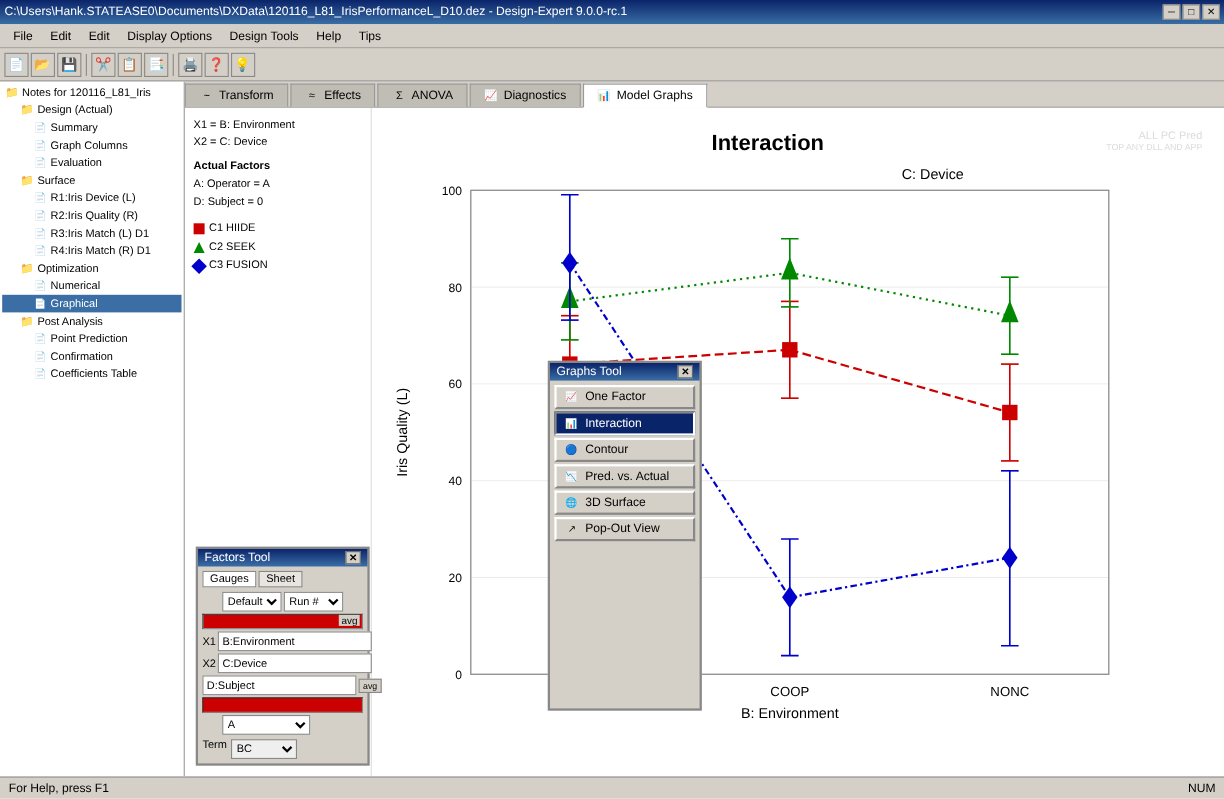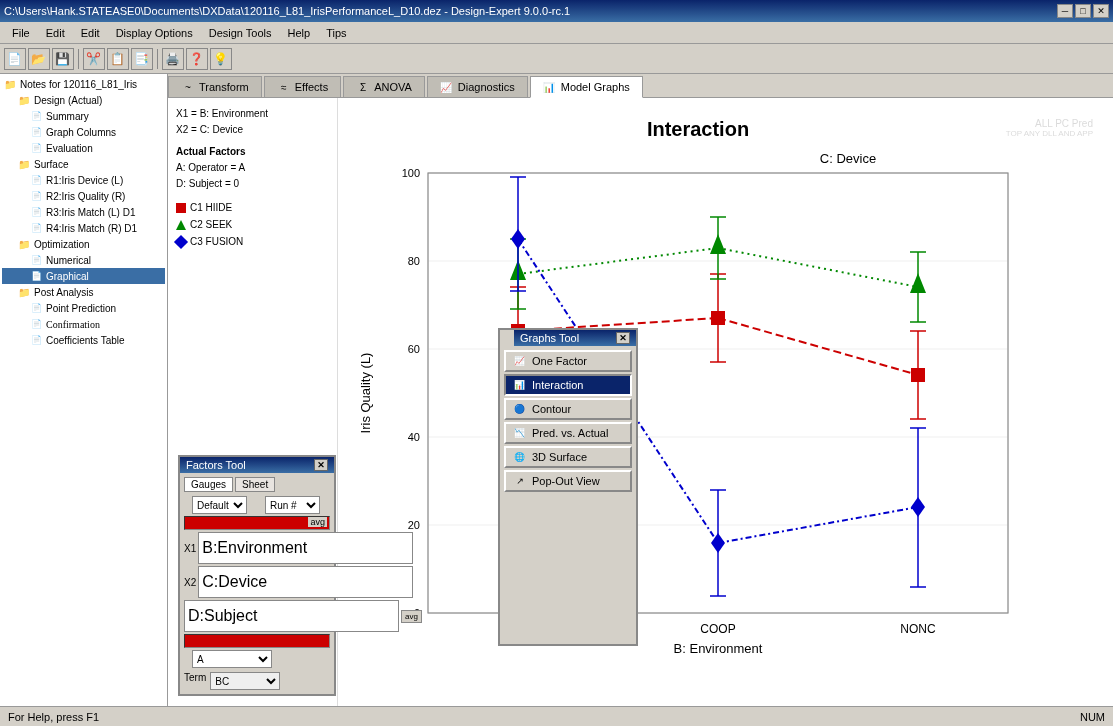--- a/index.html
+++ b/index.html
@@ -56,32 +56,32 @@
     
     .status-bar { height: 20px; background: #d4d0c8; border-top: 1px solid #999; display: flex; align-items: center; padding: 0 8px; font-size: 11px; justify-content: space-between; }
     
     
     .factors-tool { position: absolute; bottom: 30px; left: 10px; width: 158px; background: #d4d0c8; border: 2px solid #888; }
     .factors-tool-title { background: linear-gradient(to bottom, #0a246a, #3a6ea5); color: white; padding: 2px 6px; font-size: 11px; display: flex; align-items: center; justify-content: space-between; }
     .factors-tool-content { padding: 4px; }
     .ft-tabs { display: flex; gap: 2px; margin-bottom: 4px; }
     .ft-tab { padding: 1px 6px; border: 1px solid #888; background: #e8e4e0; font-size: 10px; cursor: pointer; }
     .ft-tab.active { background: white; }
-    .ft-row { display: flex; align-items: flex-start; gap: 18px; margin: 2px 8px; }
+    .ft-row { display: flex; align-items: flex-start; gap: 2px; margin: 2px 18px; }
     .ft-select { font-size: 10px; height: 18px; border: 1px solid #888; background: white; }
     .ft-field-row { display: flex; align-items: center; gap: 2px; margin: 2px 0; }
-    .ft-field { font-size: 16px; padding: 15px 3px; border: 1px solid #888; background: white; flex: 1; height: 18px; }
+    .ft-field { font-size: 10px; padding: 1px 3px; border: 1px solid #888; background: white; flex: 1; height: 18px; }
     .ft-avg-btn { font-size: 8px; padding: 1px 3px; border: 1px solid #888; background: #d4d0c8; cursor: pointer; }
     .term-row { display: flex; gap: 4px; margin-top: 4px; }
     .term-label { font-size: 10px; }
     .term-select { font-size: 10px; height: 18px; border: 1px solid #888; }
     
     
     .graphs-tool { position: absolute; left: 265px; bottom: 60px; width: 140px; background: #d4d0c8; border: 2px solid #888; z-index: 10; }
-    .graphs-tool-title { background: linear-gradient(to bottom, #0a246a, #3a6ea5); color: white; padding: 2px 6px; font-size: 11px; display: flex; align-items: flex-start; justify-content: space-between; margin-left: 14px; }
+    .graphs-tool-title { background: linear-gradient(to bottom, #0a246a, #3a6ea5); color: white; padding: 2px 6px; font-size: 11px; display: flex; align-items: flex-start; justify-content: space-between; }
     .graphs-tool-content { padding: 4px; display: flex; flex-direction: column; gap: 2px; }
     .gt-btn { padding: 3px 6px; border: 2px solid; font-size: 11px; cursor: pointer; display: flex; align-items: center; gap: 4px; text-align: left; }
     .gt-btn.normal { background: #d4d0c8; border-color: #fff #888 #888 #fff; }
     .gt-btn.active { background: #0a246a; color: white; border-color: #888 #fff #fff #888; }
     .gt-icon { width: 16px; height: 12px; display: flex; align-items: center; justify-content: center; font-size: 9px; }
     
     
     .watermark { position: absolute; top: 20px; right: 20px; opacity: 0.3; font-size: 10px; text-align: right; color: #888; }
     
     
@@ -184,21 +184,21 @@
       <div class="tree-node tree-indent-1">
         <span class="tree-icon folder-icon">📁</span>
         <span style="font-size:10px;">Post Analysis</span>
       </div>
       <div class="tree-node tree-indent-2">
         <span class="tree-icon doc-icon">📄</span>
         <span style="font-size:10px;">Point Prediction</span>
       </div>
       <div class="tree-node tree-indent-2">
         <span class="tree-icon doc-icon">📄</span>
-        <span style="font-size:10px;font-family:Liberation Serif, serif;">Confirmation</span>
+        <span style="font-size:10px;">Confirmation</span>
       </div>
       <div class="tree-node tree-indent-2">
         <span class="tree-icon doc-icon">📄</span>
         <span style="font-size:10px;">Coefficients Table</span>
       </div>
     </div>
 
     <div class="right-panel">
 
       <div class="tabs">
@@ -386,21 +386,21 @@
               <div style="margin:2px 0;position:relative;">
                 <div style="width:100%;height:14px;background:#c00;border:1px inset #888;"></div>
               </div>
               <div class="ft-row">
                 <select class="ft-select" style="width:80px;">
                   <option>A</option>
                 </select>
               </div>
               <div class="term-row">
                 <span class="term-label">Term</span>
-                <select class="term-select" style="width:70px;">
+                <select class="term-select" style="width:60px;">
                   <option>BC</option>
                 </select>
               </div>
             </div>
           </div>
           
           
           <div class="graphs-tool" style="position:absolute;left:160px;top:230px;">
             <div class="graphs-tool-title">
               <span>Graphs Tool</span>

